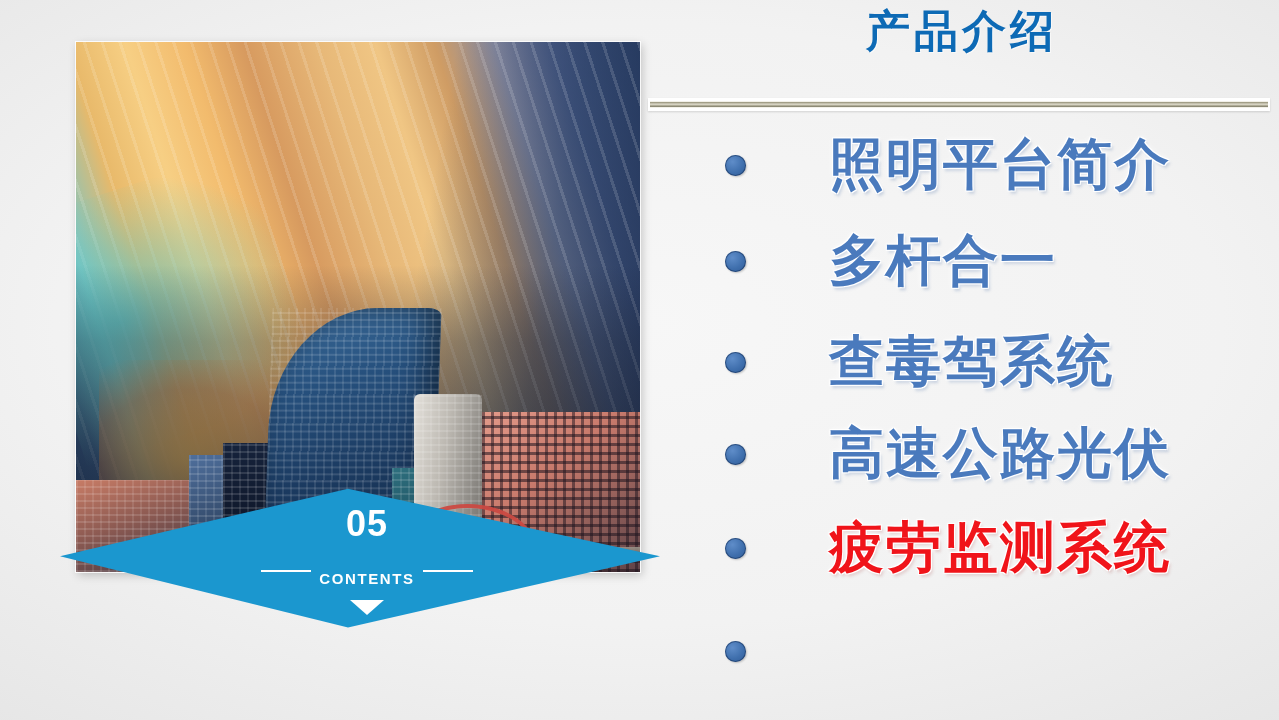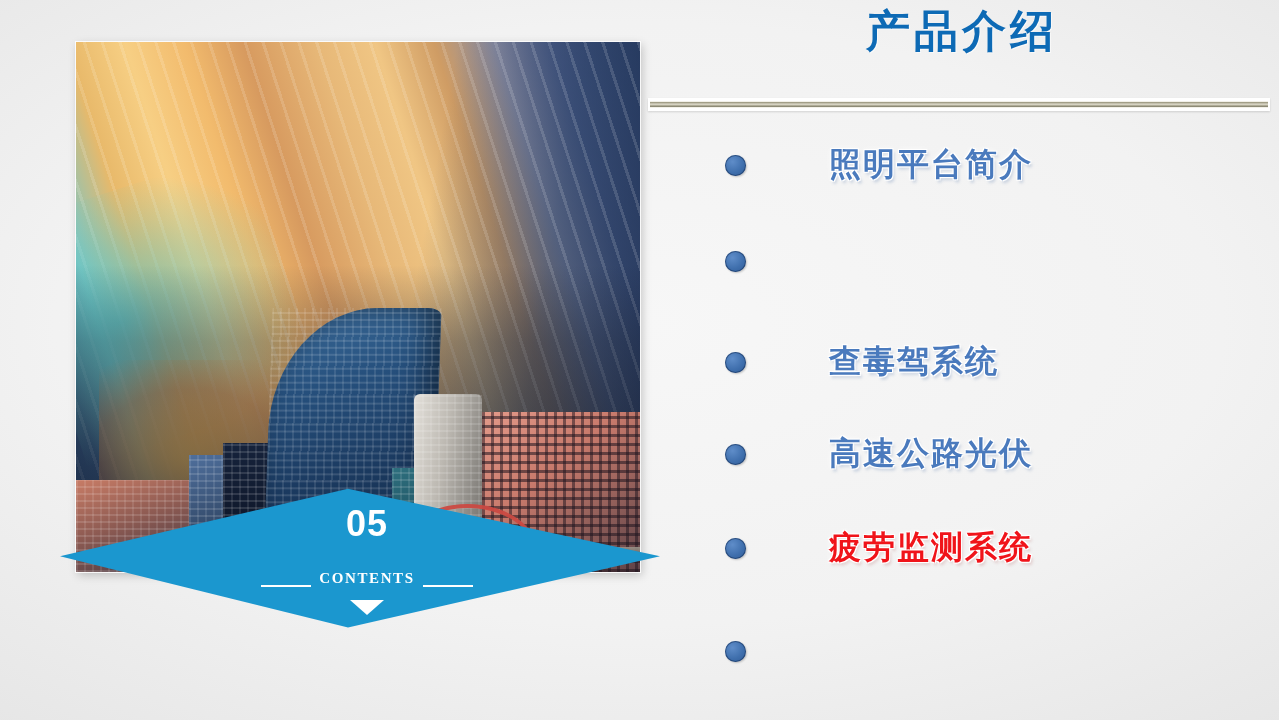--- a/index.html
+++ b/index.html
@@ -126,23 +126,22 @@
     clip-path:polygon(0% 53%, 48% 15%, 100% 53%, 48% 93%);
   }
   .contents-banner .num{
     position:absolute; left:0; right:0; top:44px; text-align:center;
     color:#ffffff; font-size:36px; font-weight:700; letter-spacing:1px;
     line-height:1; font-family:"Liberation Sans",sans-serif;
     padding-left:14px;
   }
   .contents-banner .contents-row{
     position:absolute; left:0; right:0; top:108px;
-    display:flex; align-items:flex-end; justify-content:center; gap:8px;
+    display:flex; align-items:flex-start; justify-content:center; gap:8px;
     padding-left:14px;
-    font-family:Liberation Serif, serif;
   }
   .contents-banner .rule{ width:50px; height:2px; background:#fff; }
   .contents-banner .contents-label{
     color:#fff; font-size:15px; font-weight:700; letter-spacing:1.6px;
   }
   .contents-banner .caret{
     position:absolute; left:50%; top:138px; transform:translateX(-50%);
     margin-left:7px;
     width:0;height:0;border-left:17px solid transparent;border-right:17px solid transparent;
     border-top:15px solid #ffffff;
@@ -176,21 +175,21 @@
     display:flex; align-items:center;
   }
   .bullet-dot{
     width:21px; height:21px; border-radius:50%;
     background:radial-gradient(circle at 36% 32%, #5f8dc9 0%, #3f6fad 55%, #2f5a94 100%);
     box-shadow:inset 0 0 0 1px rgba(20,45,85,.55), 1px 1px 2px rgba(0,0,0,.22);
     flex:0 0 auto; margin-left:73px;
   }
   .bullet-text{
     margin-left:83px;
-    font-size:32px; font-weight:700; letter-spacing:2px;
+    font-size:55px; font-weight:700; letter-spacing:2px;
     font-family:Liberation Mono, monospace;
     white-space:nowrap;
   }
   .bullet-text.blue{
     color:#4a7abd;
     text-shadow:
       -1px -1px 0 #ffffff, 1px -1px 0 #ffffff, -1px 1px 0 #ffffff, 1px 1px 0 #ffffff,
       0 0 6px rgba(255,255,255,.9), 2px 3px 3px rgba(90,120,170,.35);
   }
   .bullet-text.red{
@@ -251,20 +250,21 @@
   <div class="bar"></div>
 </div>
 
 <div class="bullet-list">
   <div class="bullet-item" style="top:0px">
     <span class="bullet-dot"></span>
     <span class="bullet-text blue">照明平台简介</span>
   </div>
   <div class="bullet-item" style="top:96px">
     <span class="bullet-dot"></span>
+    <span class="bullet-text blue">多杆合一</span>
   </div>
   <div class="bullet-item" style="top:197px">
     <span class="bullet-dot"></span>
     <span class="bullet-text blue">查毒驾系统</span>
   </div>
   <div class="bullet-item" style="top:289px">
     <span class="bullet-dot"></span>
     <span class="bullet-text blue">高速公路光伏</span>
   </div>
   <div class="bullet-item" style="top:383px">

